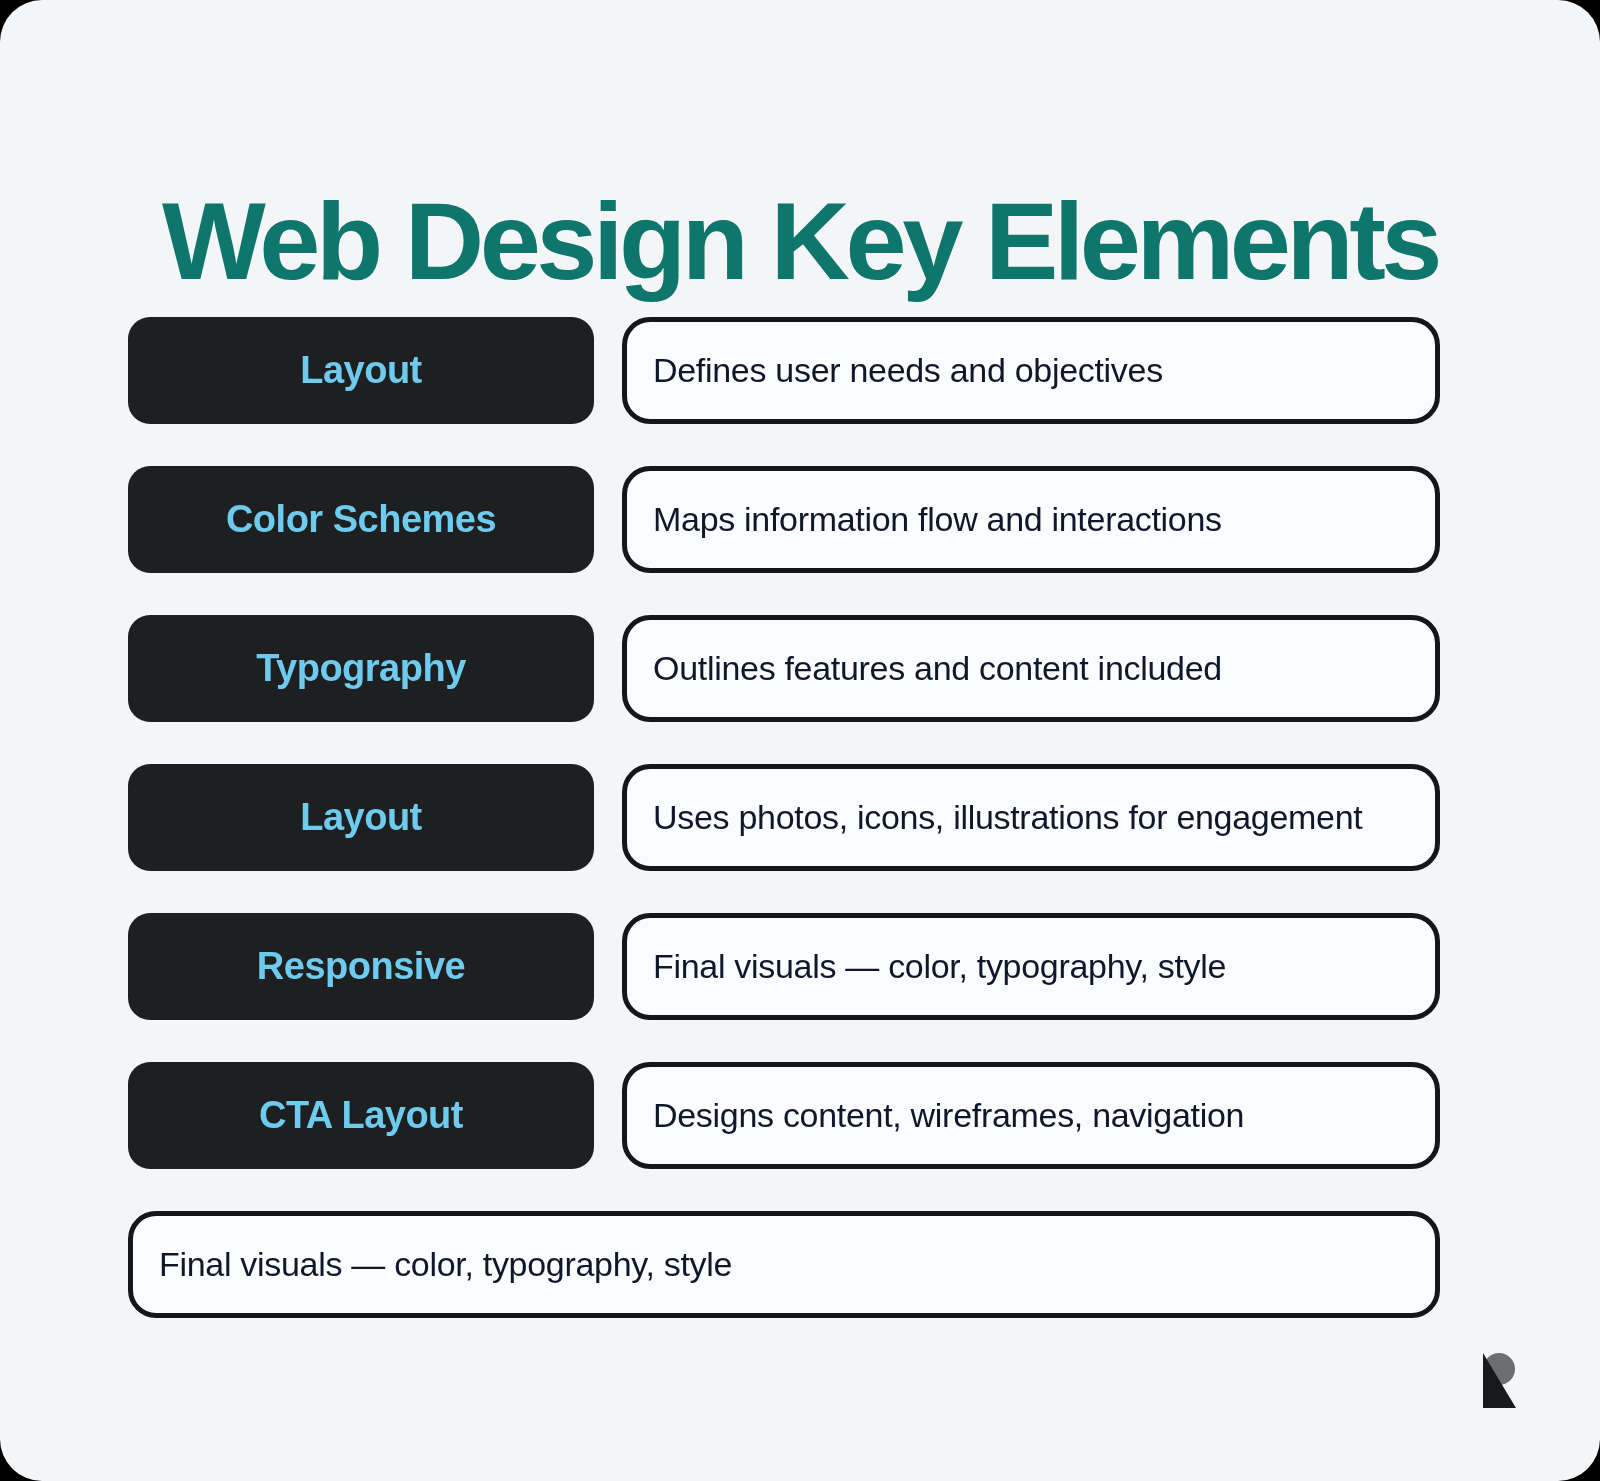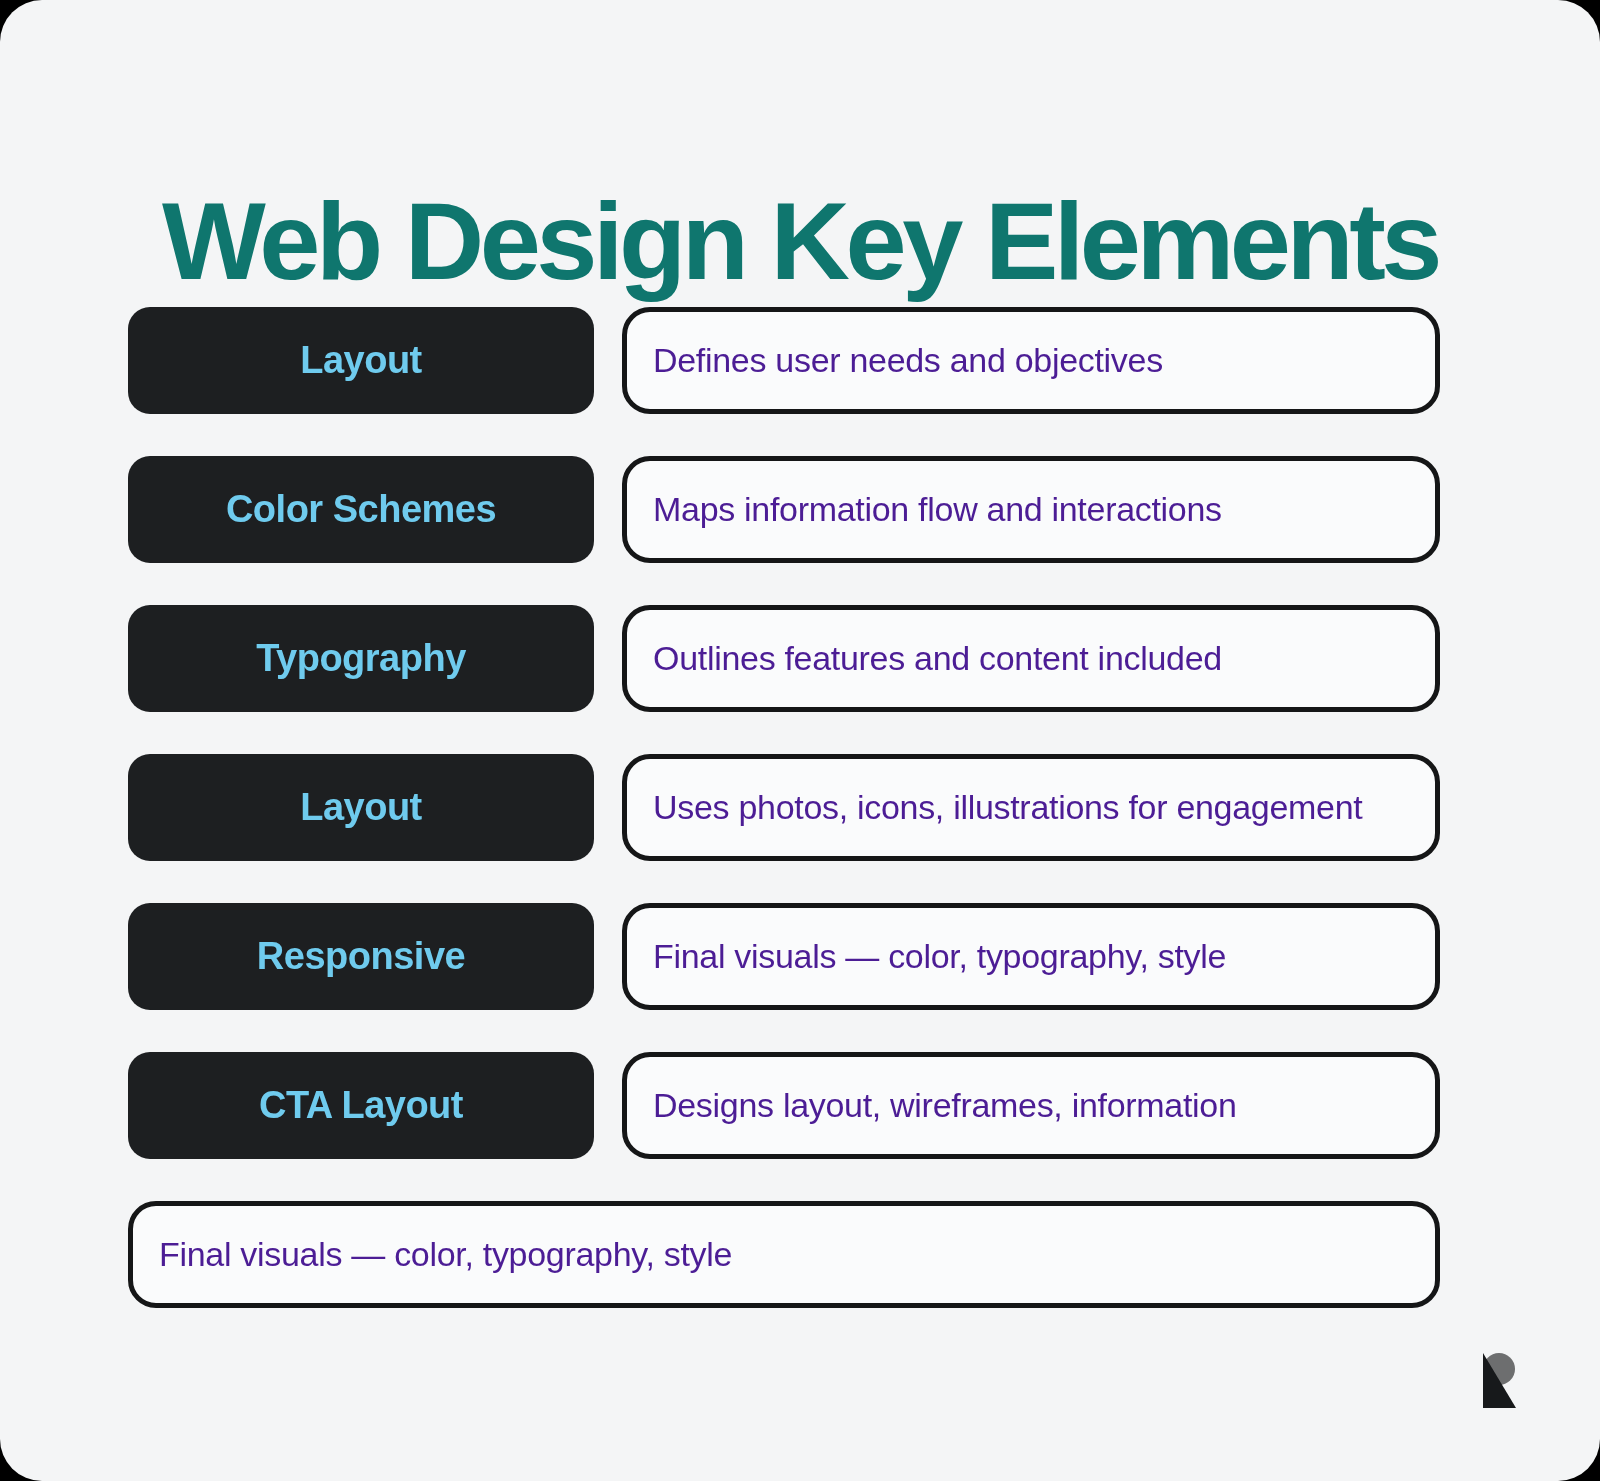--- a/index.html
+++ b/index.html
@@ -26,21 +26,21 @@
     text-align: center;
     font-size: 110px;
     line-height: 1.0;
     font-weight: 700;
     letter-spacing: -4.5px;
     color: #0f766e;
     white-space: nowrap;
   }
   .rows {
     position: absolute;
-    top: 307px;
+    top: 317px;
     left: 128px;
     width: 1312px;
     display: flex;
     flex-direction: column;
     gap: 42px;
   }
   .row {
     display: flex;
     gap: 28px;
     height: 107px;
@@ -66,21 +66,21 @@
     flex: 1 1 auto;
     background: #fafbfc;
     border: 5px solid #151617;
     border-radius: 28px;
     display: flex;
     align-items: center;
     box-sizing: border-box;
     padding: 0 24px 0 26px;
   }
   .desc-text {
-    color: #4c1d95;
+    color: #0f172a;
     font-size: 34px;
     letter-spacing: -0.3px;
     white-space: nowrap;
   }
   .brand-logo {
     position: absolute;
     left: 1483px;
     top: 1353px;
     width: 33px;
     height: 55px;
@@ -137,21 +137,21 @@
     <div class="desc-box">
       <span class="desc-text">Final visuals — color, typography, style</span>
     </div>
   </div>
 
   <div class="row">
     <div class="pill">
       <span class="pill-label">CTA Layout</span>
     </div>
     <div class="desc-box">
-      <span class="desc-text">Designs layout, wireframes, information</span>
+      <span class="desc-text">Designs content, wireframes, navigation</span>
     </div>
   </div>
 
   <div class="row">
     <div class="desc-box">
       <span class="desc-text">Final visuals — color, typography, style</span>
     </div>
   </div>
 </div>
 

